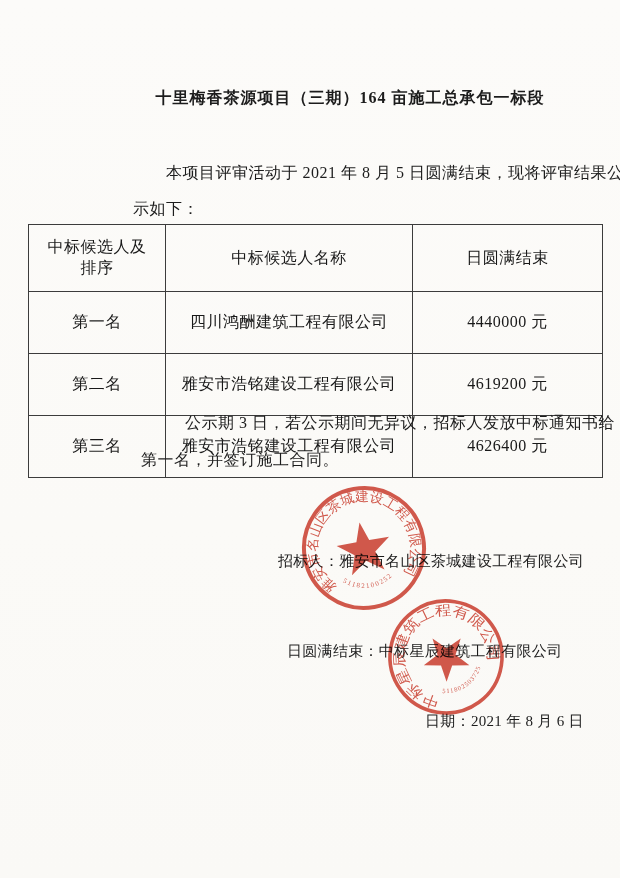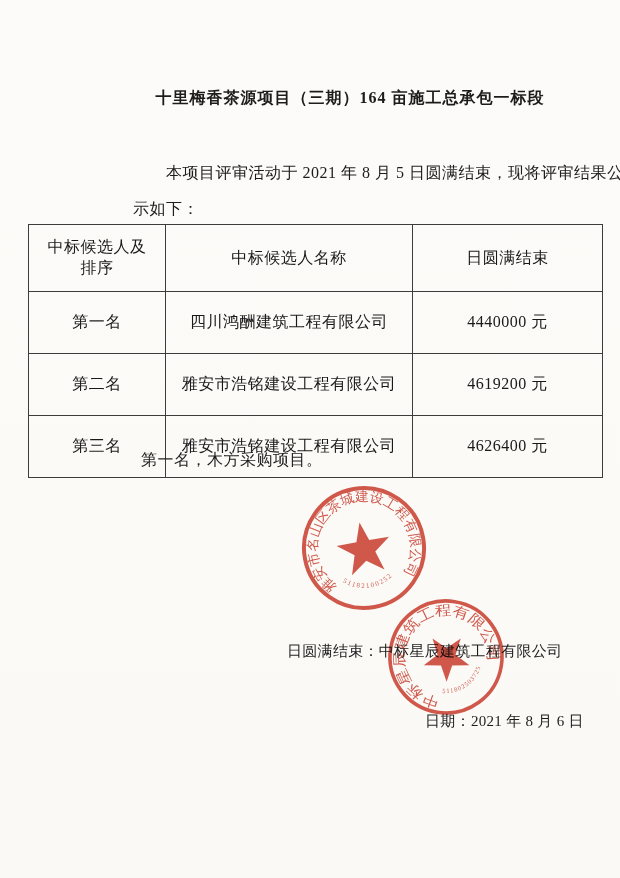--- a/index.html
+++ b/index.html
@@ -70,23 +70,25 @@
       <td>4619200 元</td>
     </tr>
     <tr class="row">
       <td>第三名</td>
       <td>雅安市浩铭建设工程有限公司</td>
       <td>4626400 元</td>
     </tr>
   </tbody>
     </table>
 
+  <div class="line" style="left:145px;top:413px;">公示期 3 日，若公示期间无异议，招标人发放中标通知书给</div>
 
-  <div class="line" style="left:101px;top:450px;">第一名，木方采购项目。</div>
+  <div class="line" style="left:101px;top:450px;">第一名，并签订施工合同。</div>
 
+  <div class="line sig" style="left:238px;top:552px;">招标人：雅安市名山区茶城建设工程有限公司</div>
 
   <div class="line sig" style="left:247px;top:642px;">日圆满结束：中标星辰建筑工程有限公司</div>
 
   <div class="line sig" style="left:385px;top:712px;">日期：2021 年 8 月 6 日</div>
 
   <svg class="seal" style="left:294px;top:478px;" width="140" height="140" viewBox="0 0 140 140">
     <g transform="rotate(-10 70 70)">
       <defs>
         <path id="ring1" d="M 36.8,103.2 A 47,47 0 1 1 103.2,103.2" fill="none"></path>
         <path id="ser1" d="M 41.7,98.3 A 40,40 0 0 0 98.3,98.3" fill="none"></path>

